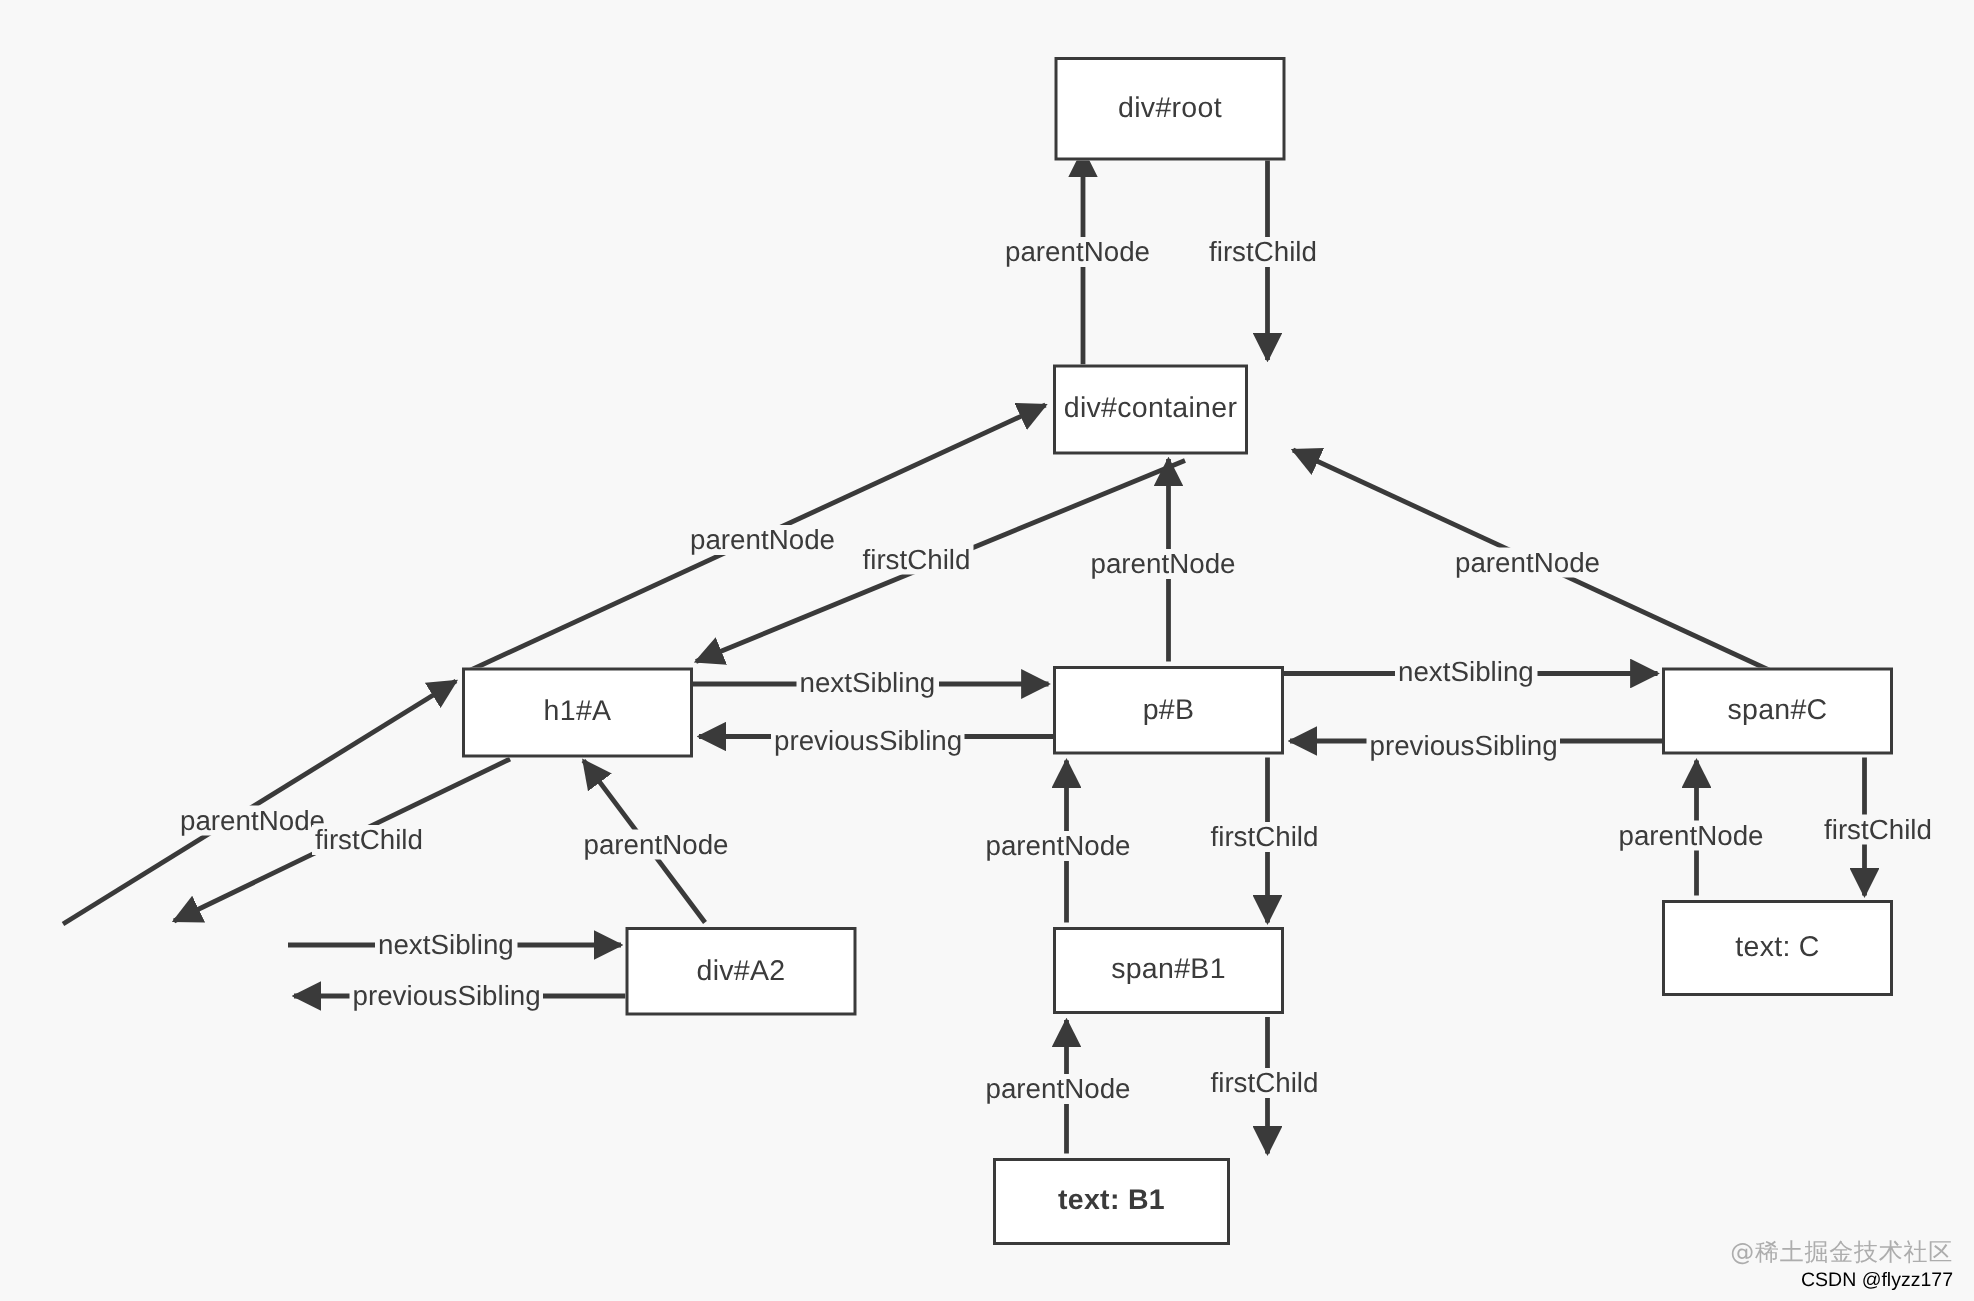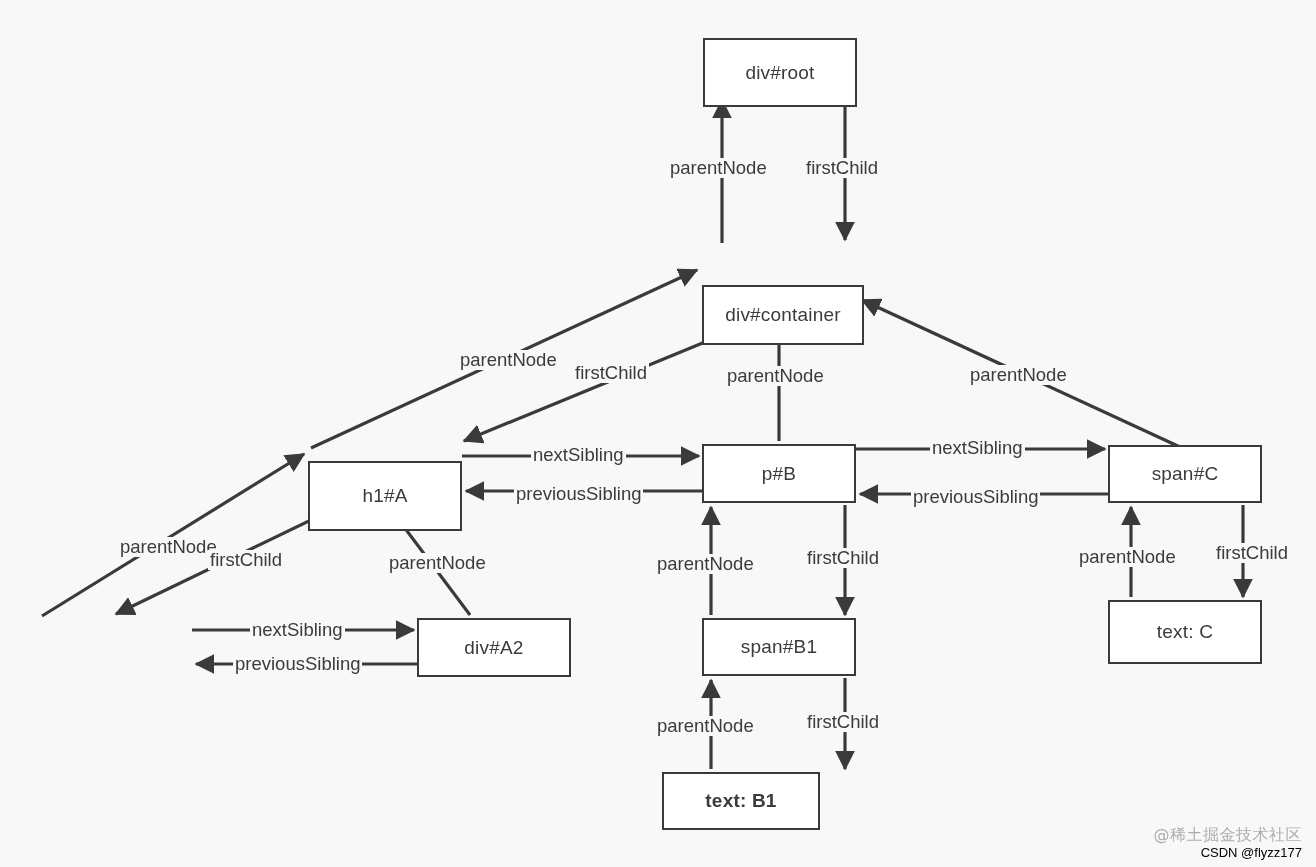--- a/index.html
+++ b/index.html
@@ -119,25 +119,25 @@
 
       <line x1="1131" y1="597" x2="1131" y2="507"></line>
       <line x1="1243" y1="505" x2="1243" y2="597"></line>
     </g>
   </svg>
 
   <div class="node-box" style="left:703px; top:38px; width:154px; height:69px;">
     <span>div#root</span>
   </div>
 
-  <div class="node-box" style="left:702px; top:243px; width:162px; height:60px;margin-top:42px;">
+  <div class="node-box" style="left:702px; top:243px; width:130px; height:60px;">
     <span>div#container</span>
   </div>
 
-  <div class="node-box" style="left:308px; top:445px; width:154px; height:70px;margin-top:16px;">
+  <div class="node-box" style="left:308px; top:445px; width:154px; height:60px;">
     <span>h1#A</span>
   </div>
 
   <div class="node-box" style="left:702px; top:444px; width:154px; height:59px;">
     <span>p#B</span>
   </div>
 
   <div class="node-box" style="left:1108px; top:445px; width:154px; height:58px;">
     <span>span#C</span>
   </div>

